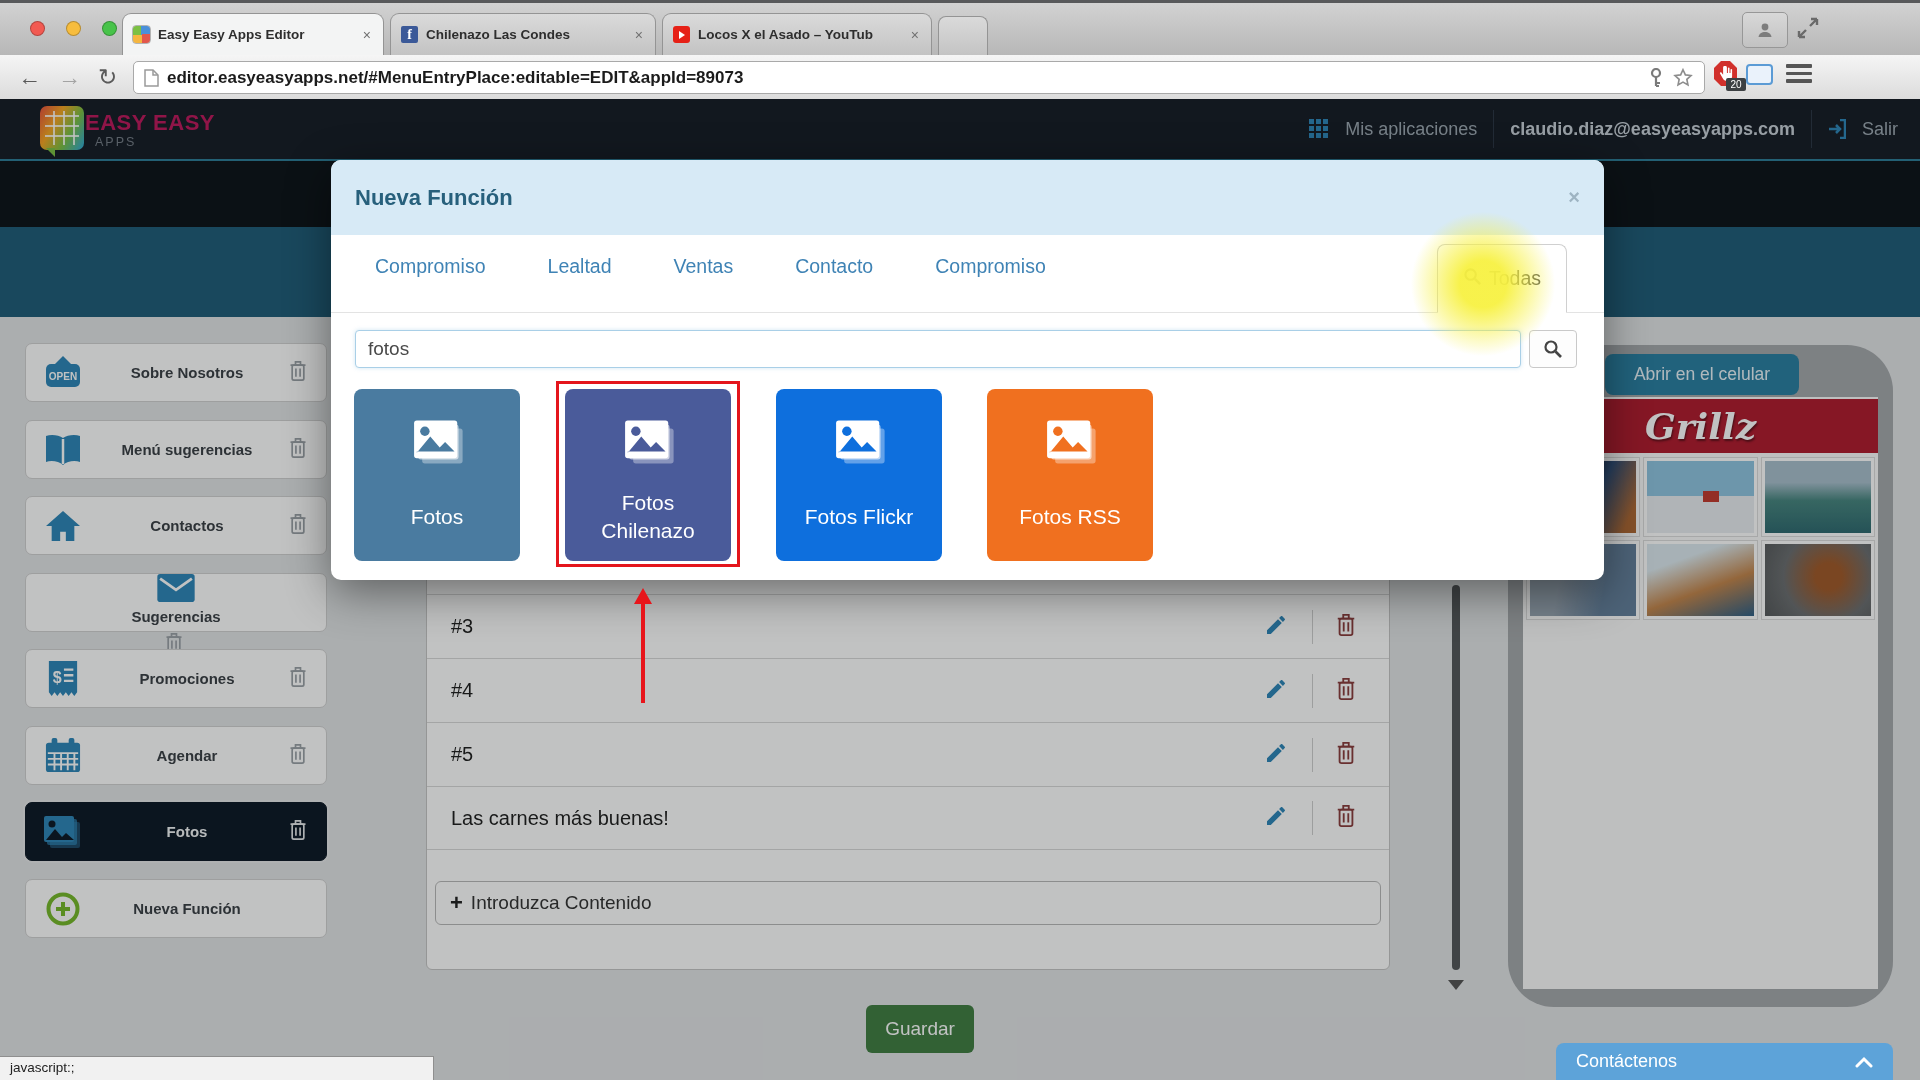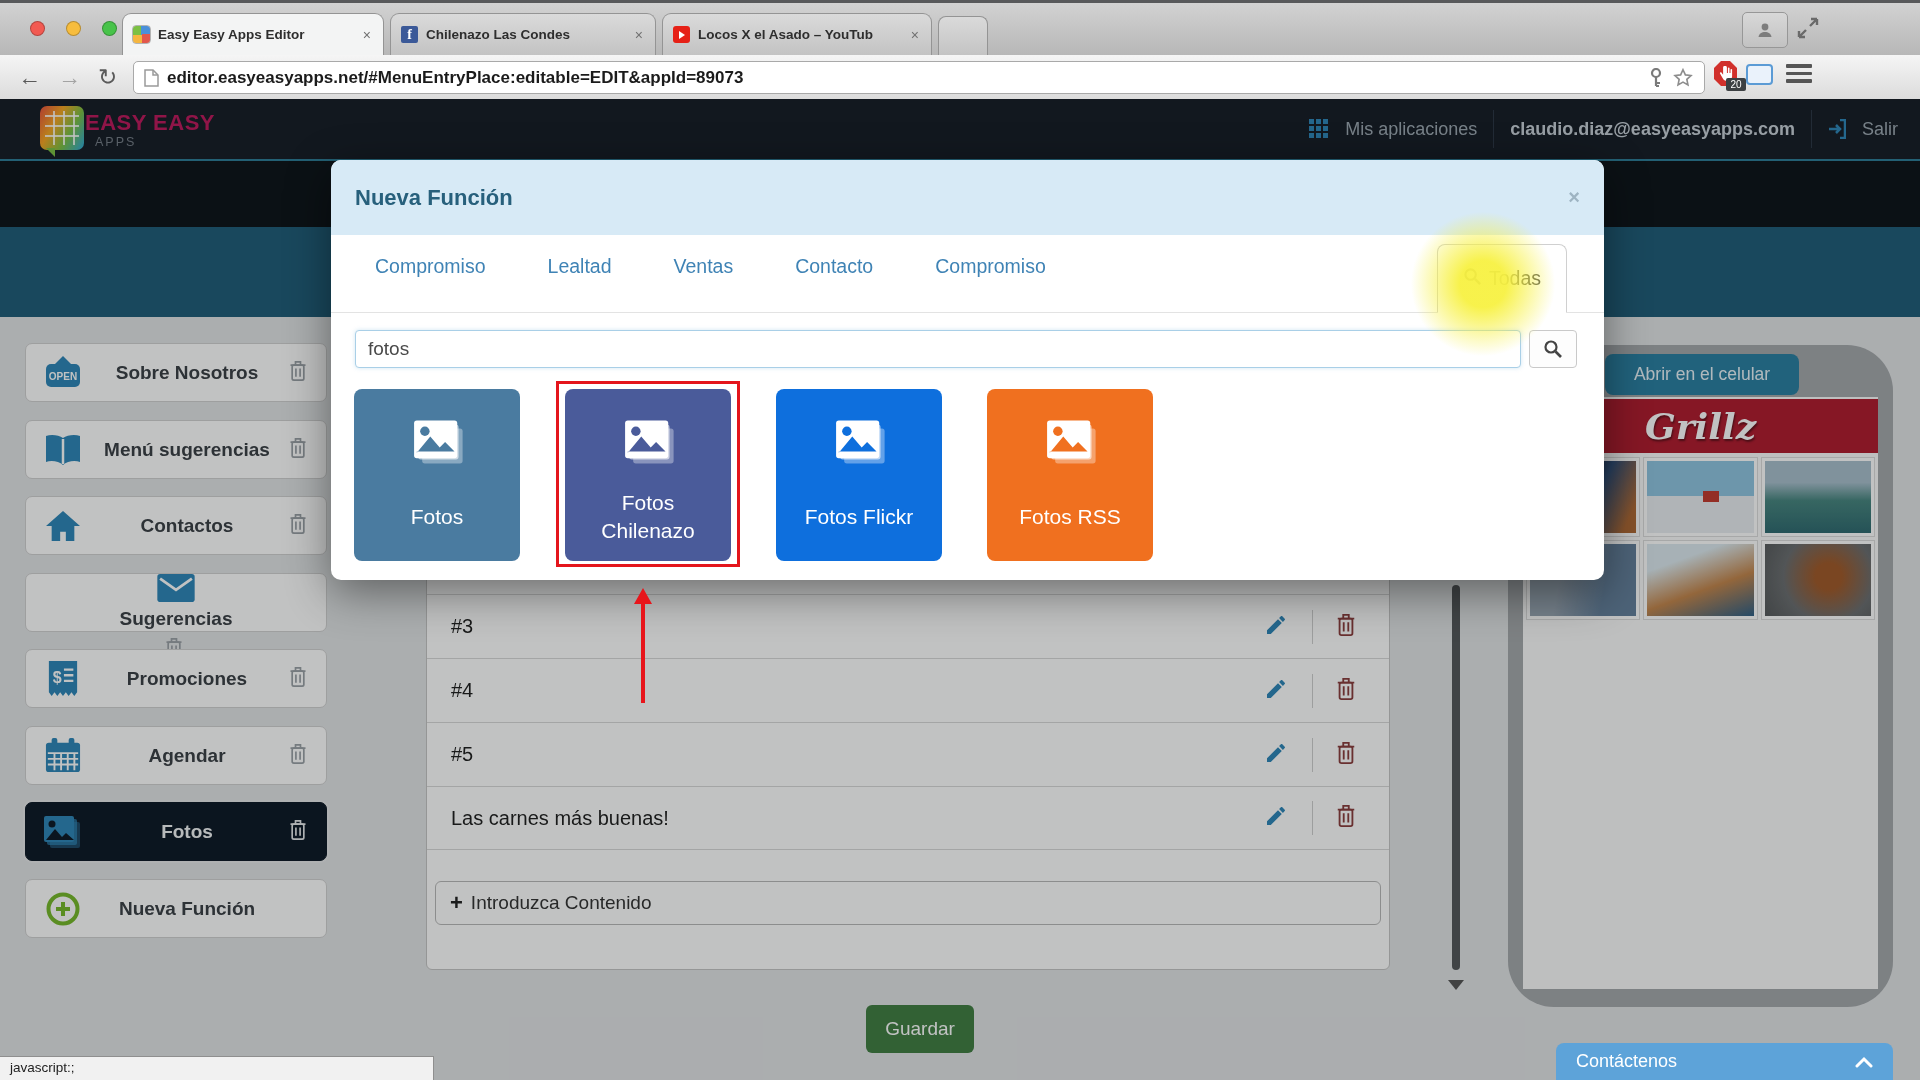--- a/index.html
+++ b/index.html
@@ -61,21 +61,21 @@
   .vsep{width:1px;height:38px;background:#2b3644;}
   .teal-line{left:0;top:159px;right:0;height:2px;background:#2d7d97;}
   .subdark{left:0;top:161px;right:0;height:66px;background:#0d1319;}
   .subteal{left:0;top:227px;right:0;height:90px;background:#1f5d79;}
   .pagebg{left:0;top:317px;right:0;bottom:0;background:#e2e4e6;}
 
   
   .side-item{left:25px;width:302px;height:59px;background:#fff;border:1px solid #d0d0d0;border-radius:7px;
              box-sizing:border-box;display:flex;align-items:center;padding:0 14px;gap:6px;}
   .side-item .sicon{width:46px;display:flex;justify-content:center;color:#2e86b8;}
-  .side-item .slabel{flex:1;text-align:center;font-size:19px;font-weight:bold;color:#3a3f45;}
+  .side-item .slabel{flex:1;text-align:center;font-size:15px;font-weight:bold;color:#3a3f45;}
   .side-item .strash{width:24px;color:#9aa0a6;}
   .side-item.selected{background:#0d1926;border-color:#0d1926;box-shadow:0 0 0 2px rgba(255,255,255,.18);}
   .side-item.selected .slabel{color:#f2f4f6;}
   .side-item.selected .strash{color:#e6e8ea;}
 
   
   .list-panel{left:426px;top:330px;width:964px;height:640px;background:#fff;border:1px solid #c4c4c4;
               border-radius:6px;box-sizing:border-box;}
   .lrow{left:0;width:962px;height:64px;border-top:1px solid #d8d8d8;display:flex;align-items:center;
         padding:0 0 0 24px;box-sizing:border-box;}

